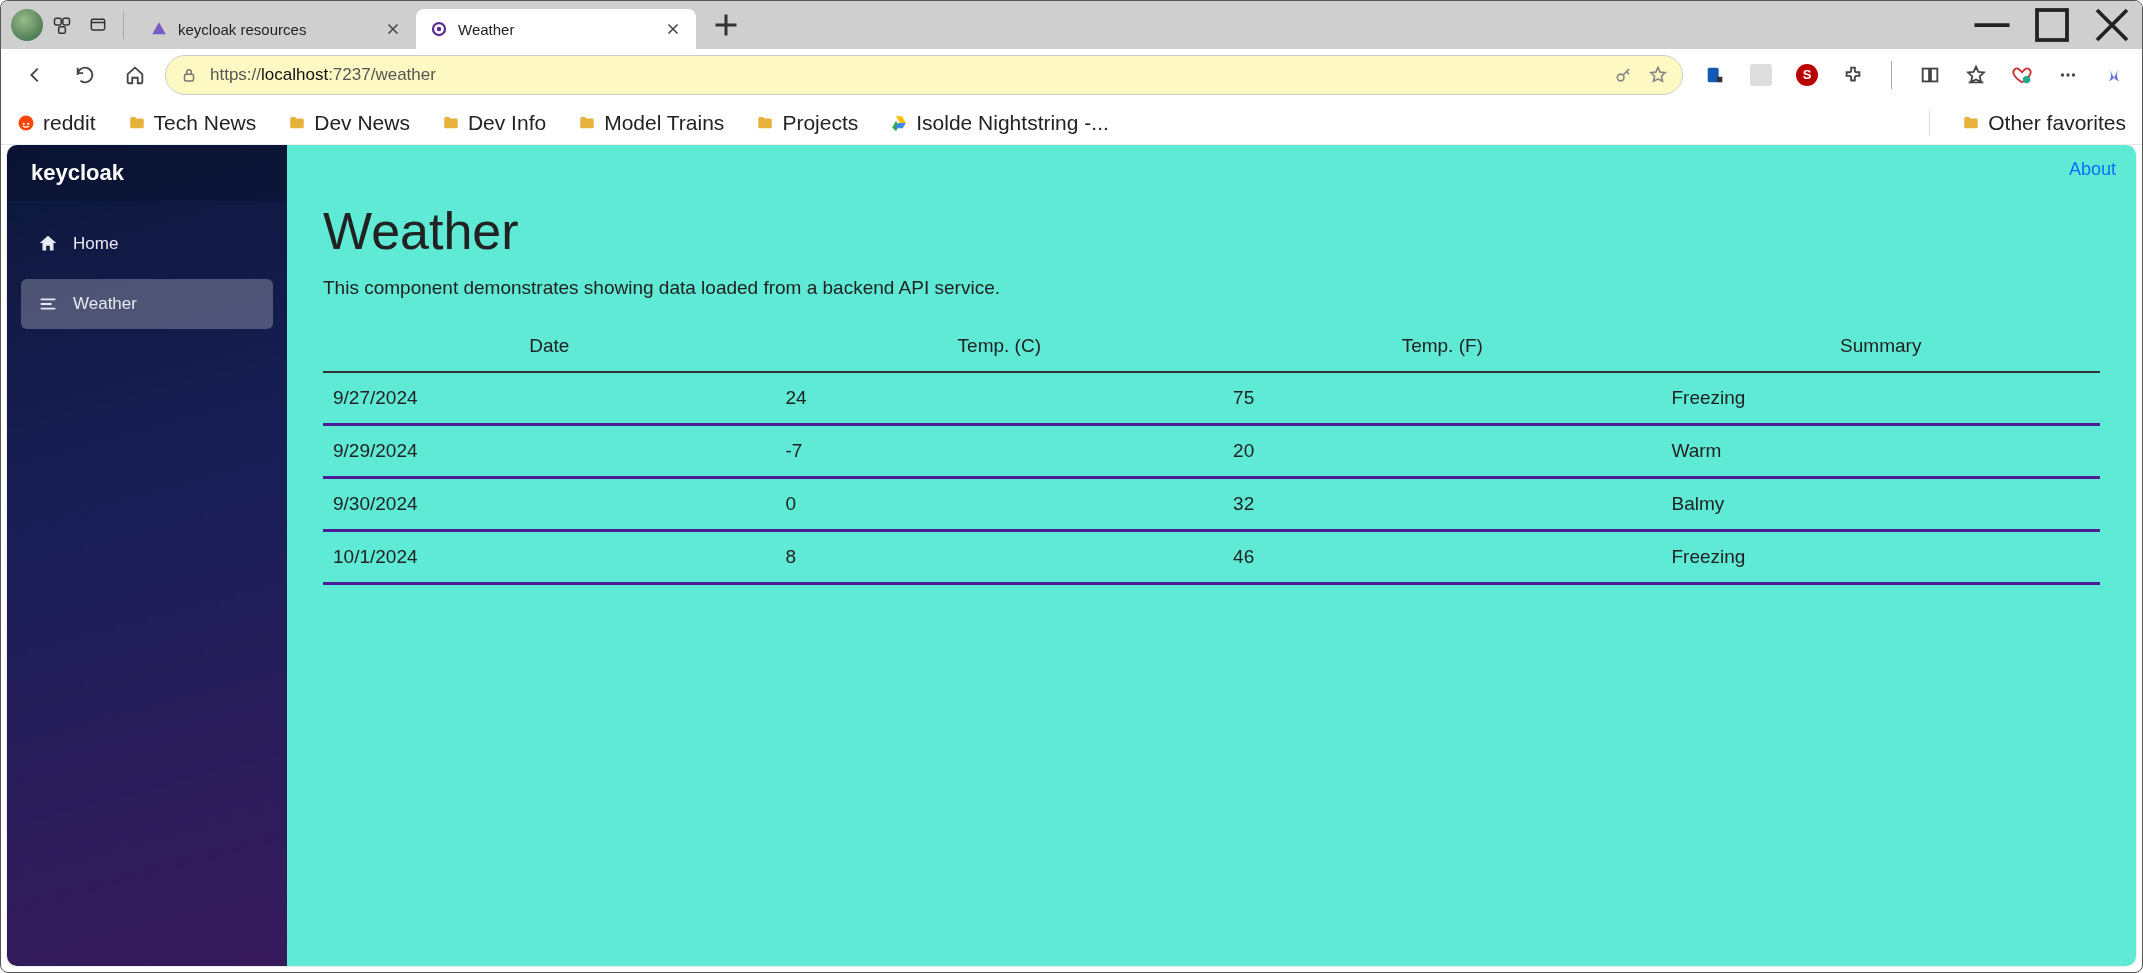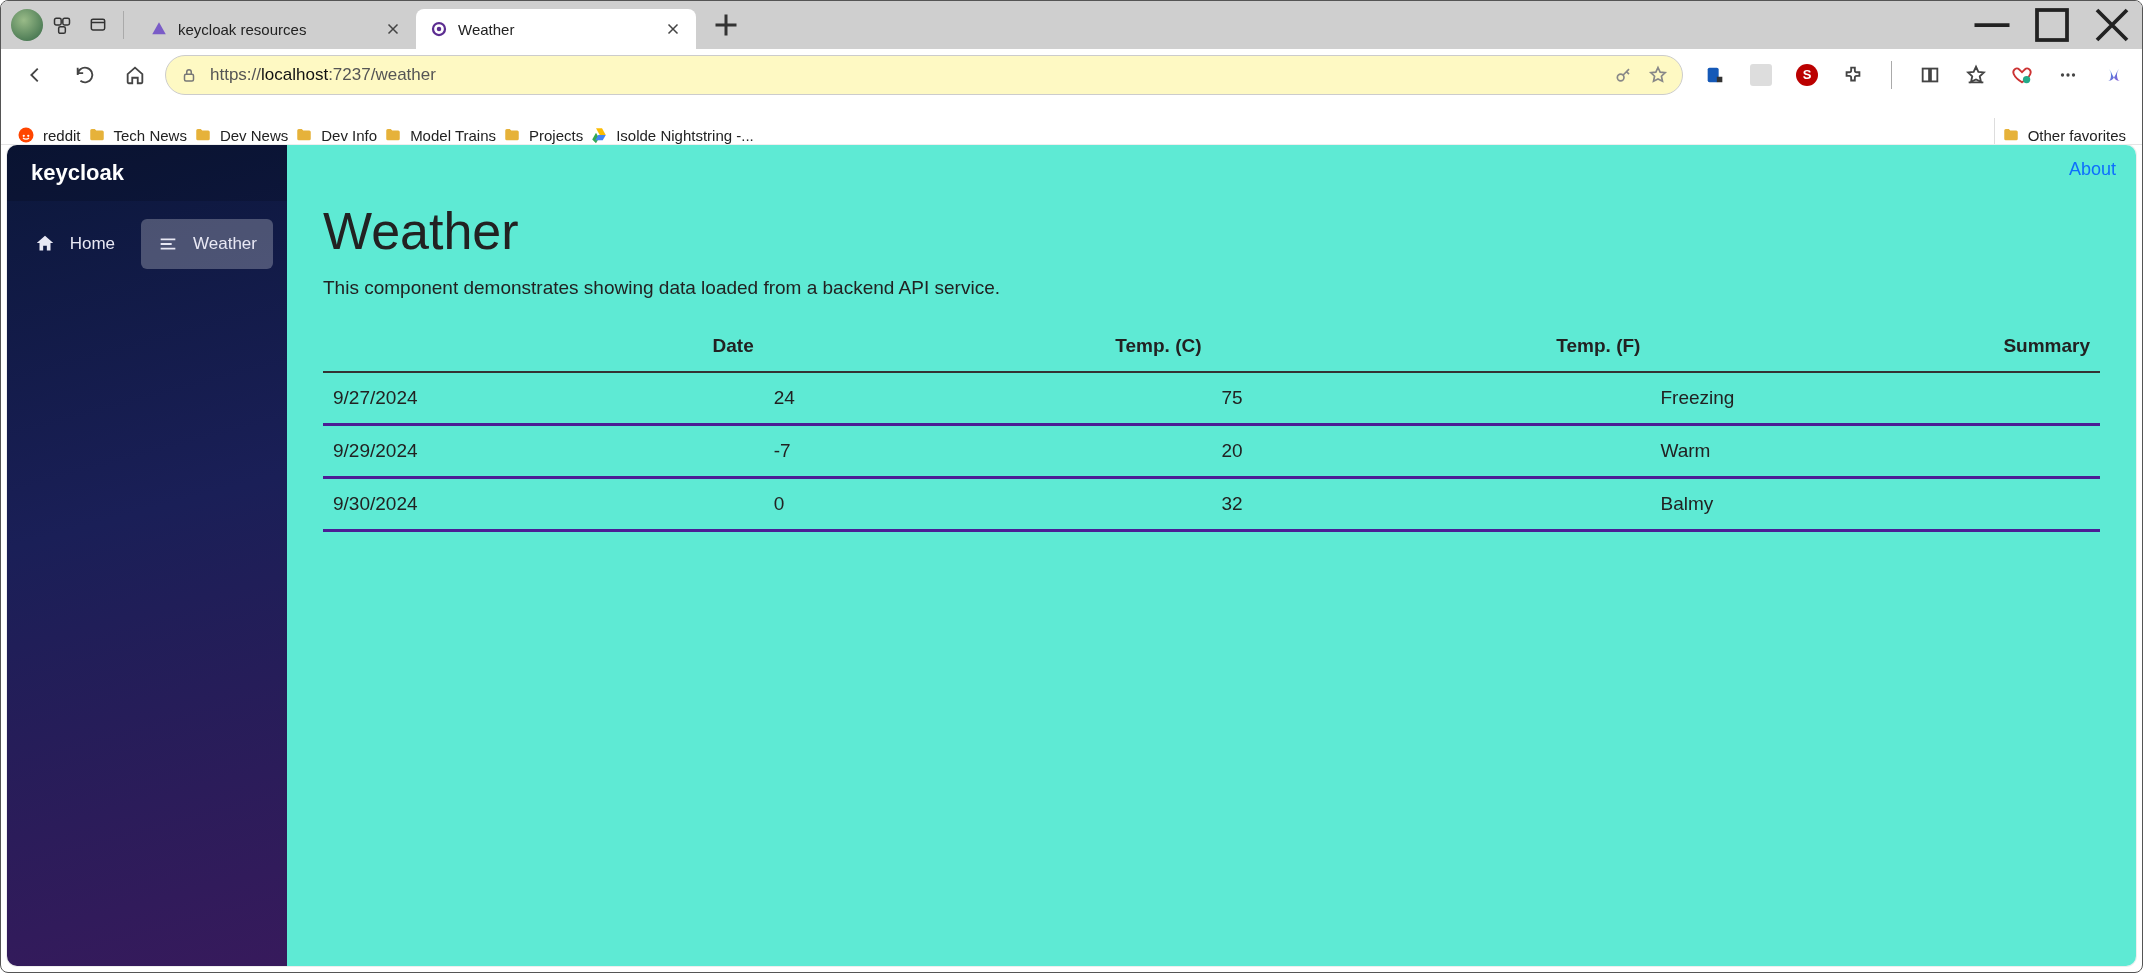--- a/index.html
+++ b/index.html
@@ -77,22 +77,22 @@
   .ext-icons { display:flex; align-items:center; gap:18px; margin-left:8px; }
   .ext-icon {
     width:28px; height:28px; display:flex; align-items:center; justify-content:center;
     color:#444; border-radius:4px;
   }
   .ext-noscript { background:#b00; border-radius:50%; width:22px; height:22px; color:#fff; font-weight:bold; font-size:13px; text-align:center; line-height:22px; }
   .ext-gray { width:22px; height:22px; background:#ddd; border-radius:3px; }
 
   
   .bookmarks {
-    display:flex; align-items:flex-end; height:44px; background:#fff;
-    padding:0 16px; gap:7px; border-bottom:1px solid #e5e5e5; font-size:15px; color:#222;
+    display:flex; align-items:center; height:44px; background:#fff;
+    padding:0 16px; gap:32px; border-bottom:1px solid #e5e5e5; font-size:21px; color:#222;
   }
   .bm { display:flex; align-items:center; gap:8px; }
   .bm .folder { color:#e6b23a; }
   .bm-spacer { flex:1; }
   .bm-divider { width:1px; height:26px; background:#ddd; }
 
   
   .app {
     display:flex; flex:1; min-height:0;
     border-radius:10px; overflow:hidden; margin:0 6px 6px 6px;
@@ -101,21 +101,21 @@
   .sidebar {
     width:280px; flex-shrink:0;
     background: linear-gradient(165deg, #0b173a 0%, #1a1f57 45%, #371a5c 100%);
     color:#fff; display:flex; flex-direction:column;
   }
   .brand {
     height:56px; display:flex; align-items:center; padding:0 24px;
     font-size:22px; font-weight:600; color:#fff;
     background: rgba(0,0,0,0.15);
   }
-  .nav { padding:18px 14px; display:flex; flex-direction:row; gap:10px;justify-content:flex-end; }
+  .nav { padding:18px 14px; display:flex; flex-direction:column; gap:10px; }
   .nav-item {
     display:flex; align-items:center; gap:14px;
     height:50px; padding:0 16px; border-radius:6px;
     color:#e8e8f4; font-size:17px;
   }
   .nav-item.active { background:rgba(255,255,255,0.25); }
   .nav-item .nicon { width:22px; height:22px; display:flex; align-items:center; justify-content:center; }
   .nav-item .nicon svg { width:22px; height:22px; }
   .nav-item.counter .nicon {
     background:#fff; color:#1a1f57; border-radius:3px; font-weight:bold;
@@ -127,21 +127,21 @@
     padding:0 20px;
   }
   .about-link { color:#0d6efd; font-size:18px; text-decoration:none; }
 
   .content { padding:8px 36px 36px 36px; }
   h1.page-title { font-size:52px; font-weight:500; color:#222; margin-bottom:16px; }
   .lead { font-size:19px; color:#222; margin-bottom:22px; }
 
   table.data { width:100%; border-collapse:collapse; font-size:19px; color:#222; }
   table.data th {
-    text-align:right; font-weight:700; padding:14px 10px;
+    text-align:center; font-weight:400; padding:14px 10px;
     border-bottom:2px solid #333;
   }
   table.data td {
     padding:14px 10px; border-bottom:3px solid #4c1d95;
   }
 
   svg { display:block; }
 </style>
 </head>
 <body>
@@ -431,19 +431,25 @@
               <td>-7</td>
               <td>20</td>
               <td>Warm</td>
             </tr>
             <tr>
               <td>9/30/2024</td>
               <td>0</td>
               <td>32</td>
               <td>Balmy</td>
             </tr>
+            <tr>
+              <td>10/1/2024</td>
+              <td>8</td>
+              <td>46</td>
+              <td>Freezing</td>
+            </tr>
           </tbody>
         </table>
       </div>
     </div>
 
   </div>
 </div>
 
 </body></html>

